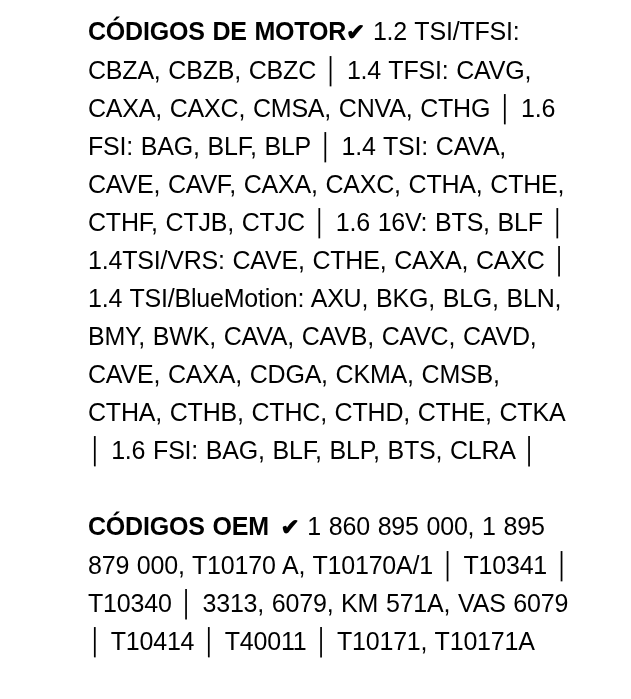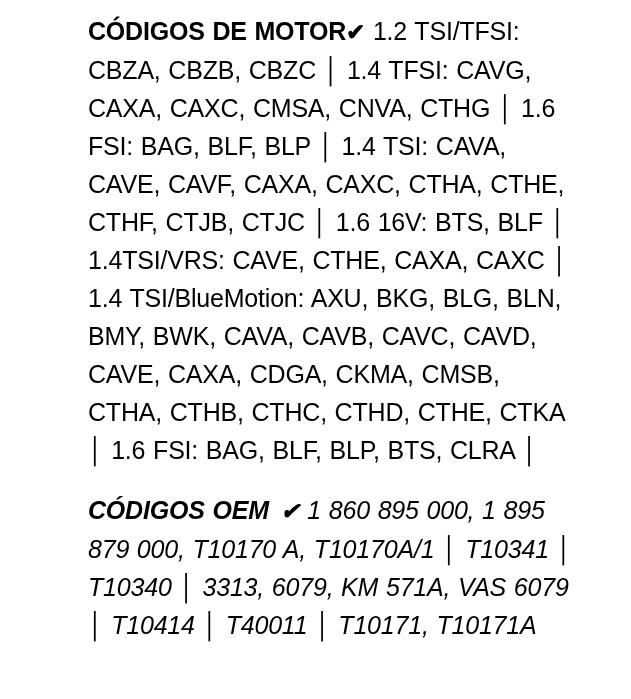--- a/index.html
+++ b/index.html
@@ -22,22 +22,21 @@
     background: #ffffff;
   }
   .block {
     font-size: 25px;
     line-height: 38px;
     letter-spacing: -0.2px;
     word-spacing: 1px;
     text-align: left;
   }
   .block + .block {
-    margin-top: 22px;
-    font-style: italic;
+    margin-top: 38px;
   }
   .heading {
     font-weight: bold;
   }
   .check {
     font-weight: bold;
     font-size: 23px;
   }
   .check-spaced {
     font-weight: bold;

